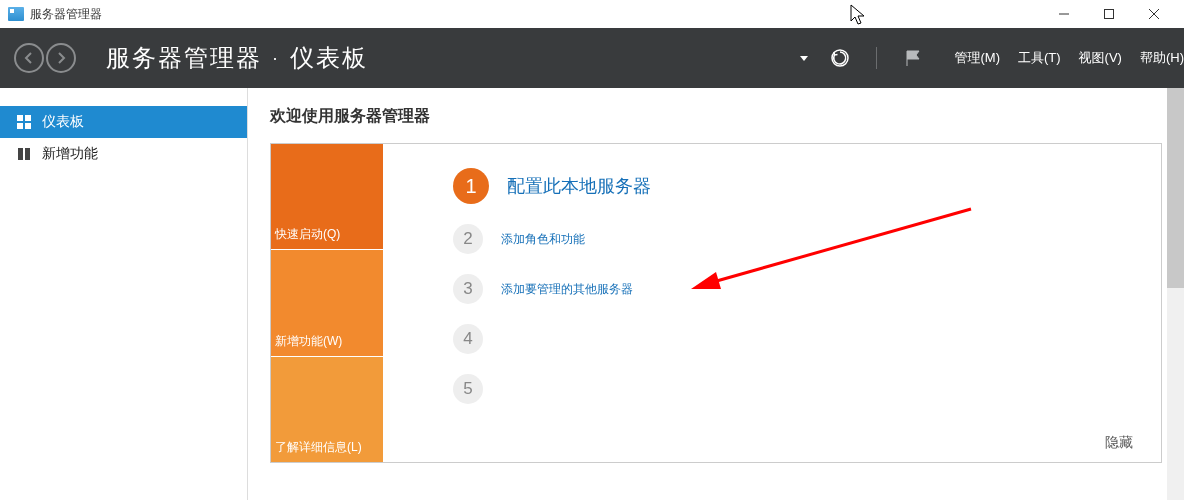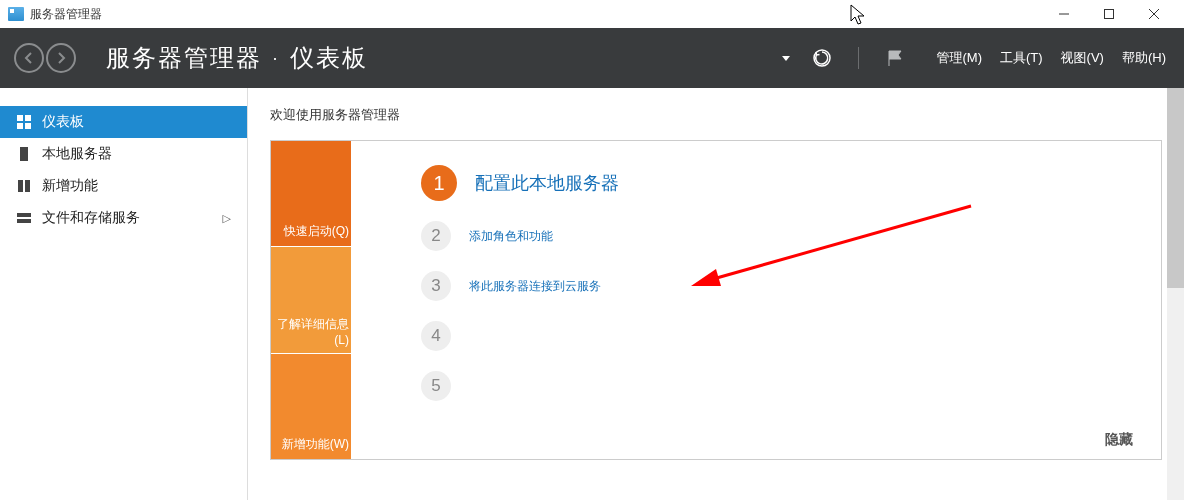--- a/index.html
+++ b/index.html
@@ -13,53 +13,53 @@
 .win-controls { margin-left: auto; display: flex; }
 .win-btn { width: 45px; height: 28px; display: flex; align-items: center; justify-content: center; color: #333; }
 .win-btn svg { width: 10px; height: 10px; }
 
 
 .headerbar { height: 60px; background: #393b3d; display: flex; align-items: center; color: #fff; position: relative; }
 .nav-arrows { display: flex; align-items: center; margin-left: 14px; gap: 2px; }
 .nav-circle { width: 30px; height: 30px; border: 2px solid #8a8c8e; border-radius: 50%; display:flex; align-items:center; justify-content:center; color:#8a8c8e; }
 .breadcrumb { margin-left: 30px; font-size: 24px; font-weight: 300; letter-spacing: 2px; display:flex; align-items:center; gap:10px; }
 .breadcrumb .chevron { font-size: 18px; color:#fff; }
-.header-right { margin-left: auto; display:flex; align-items:center; padding-right: 18px; gap: 18px; }
+.header-right { margin-left: auto; display:flex; align-items:center; gap: 18px; }
 .header-right .icon-btn { width:28px; height:28px; display:flex; align-items:center; justify-content:center; color:#fff; }
 .header-right .divider { width:1px; height:22px; background:#6b6d6f; margin:0 4px;}
 .menu-items { display:flex; gap:18px; margin-left:10px; }
 .menu-item { font-size:13px; color:#fff; white-space:nowrap; }
 .dropdown-caret { width:0;height:0;border-left:4px solid transparent;border-right:4px solid transparent;border-top:5px solid #fff; }
 
 
 .main { display:flex; height: calc(500px - 28px - 60px); }
 .sidebar { width: 248px; background:#fff; border-right:1px solid #ddd; padding-top:18px; }
 .sidebar-item { height:32px; display:flex; align-items:center; padding:0 16px; font-size:14px; color:#222; gap:10px; position:relative; }
 .sidebar-item.active { background:#1f8ad0; color:#fff; }
 .sidebar-item .expand { margin-left:auto; font-size:11px; color:#555; }
 .sb-icon { width:16px; height:16px; display:flex; align-items:center; justify-content:center; }
 .sb-icon svg { width:16px; height:16px; }
 
 .content { flex:1; position:relative; background:#fff; padding: 18px 22px 0 22px; overflow:hidden; }
-.welcome-title { font-size:13px; font-weight:400; color:#333; margin-bottom:16px; }
+.welcome-title { font-size:16px; font-weight:700; color:#333; margin-bottom:16px; }
 .welcome-panel { border:1px solid #ccc; display:flex; height: 320px; position:relative; }
-.left-stack { width:80px; display:flex; flex-direction:column;text-align:right; }
+.left-stack { width:112px; display:flex; flex-direction:column; }
 .lp { flex:1; border-bottom:1px solid #fff; position:relative; color:#fff; font-size:12px; }
 .lp:last-child { border-bottom:none; }
 .lp.orange1 { background:#e86c1a; }
 .lp.orange2 { background:#f28a2e; }
 .lp.orange3 { background:#f29b3a; }
 .lp span { position:absolute; bottom:6px; left:4px; right:2px; }
 .steps { flex:1; padding: 24px 40px 10px 70px; position:relative; }
 .step-row { display:flex; align-items:center; gap:18px; margin-bottom:20px; }
 .step-num { width:30px; height:30px; border-radius:50%; background:#eee; color:#888; display:flex; align-items:center; justify-content:center; font-size:17px; }
 .step-row.primary .step-num { background:#e86c1a; color:#fff; width:36px; height:36px; font-size:20px; }
 .step-link { color:#1670b8; font-size:12px; }
 .step-row.primary .step-link { font-size:18px; }
-.hide-link { position:absolute; right:28px; bottom:10px; font-size:14px; color:#555;font-weight:bold; }
+.hide-link { position:absolute; right:28px; bottom:10px; font-size:14px; color:#555; }
 
 
 .red-arrow { position:absolute; pointer-events:none; }
 
 
 .scrollbar-track { position:absolute; right:0; top:88px; width:17px; height:412px; background:#f0f0f0; }
 .scrollbar-thumb { position:absolute; right:0; top:88px; width:17px; height:200px; background:#c8c8c8; }
 
 
 .cursor { position:absolute; left:850px; top:4px; pointer-events:none; }
@@ -142,72 +142,54 @@
             <rect x="9" y="1" width="6" height="6" fill="#fff"></rect>
             <rect x="1" y="9" width="6" height="6" fill="#fff"></rect>
             <rect x="9" y="9" width="6" height="6" fill="#fff"></rect>
           </svg>
         </span>
       <span>仪表板</span>
     </div>
     <div class="sidebar-item">
       <span class="sb-icon">
           <svg viewBox="0 0 16 16">
-            <rect x="4" y="1" width="8" height="14" fill="#444"></rect>
-          </svg>
-        </span>
-      <span>本地服务器</span>
-    </div>
-    <div class="sidebar-item">
-      <span class="sb-icon">
-          <svg viewBox="0 0 16 16">
             <rect x="2" y="2" width="5" height="12" fill="#444"></rect>
             <rect x="9" y="2" width="5" height="12" fill="#444"></rect>
           </svg>
         </span>
       <span>新增功能</span>
-    </div>
-    <div class="sidebar-item">
-      <span class="sb-icon">
-          <svg viewBox="0 0 16 16">
-            <rect x="1" y="3" width="14" height="4" fill="#444"></rect>
-            <rect x="1" y="9" width="14" height="4" fill="#444"></rect>
-          </svg>
-        </span>
-      <span>文件和存储服务</span>
-      <span class="expand">▷</span>
     </div>
   </div>
 
   <div class="content">
     <div class="welcome-title">欢迎使用服务器管理器</div>
     <div class="welcome-panel">
       <div class="left-stack">
         <div class="lp orange1">
             <span>快速启动(Q)</span>
           </div>
+        <div class="lp orange2">
+            <span>新增功能(W)</span>
+          </div>
         <div class="lp orange3">
             <span>了解详细信息(L)</span>
-          </div>
-        <div class="lp orange2">
-            <span>新增功能(W)</span>
           </div>
       </div>
       <div class="steps">
         <div class="step-row primary">
           <div class="step-num">1</div>
           <div class="step-link">配置此本地服务器</div>
         </div>
         <div class="step-row">
           <div class="step-num">2</div>
           <div class="step-link">添加角色和功能</div>
         </div>
         <div class="step-row">
           <div class="step-num">3</div>
-          <div class="step-link">将此服务器连接到云服务</div>
+          <div class="step-link">添加要管理的其他服务器</div>
         </div>
         <div class="step-row">
           <div class="step-num">4</div>
         </div>
         <div class="step-row">
           <div class="step-num">5</div>
         </div>
         <div class="hide-link">隐藏</div>
       </div>
 

